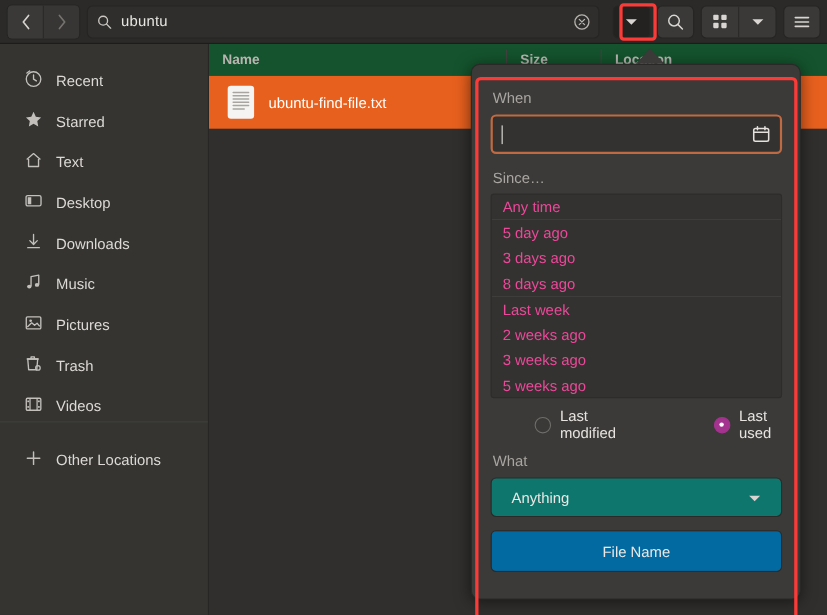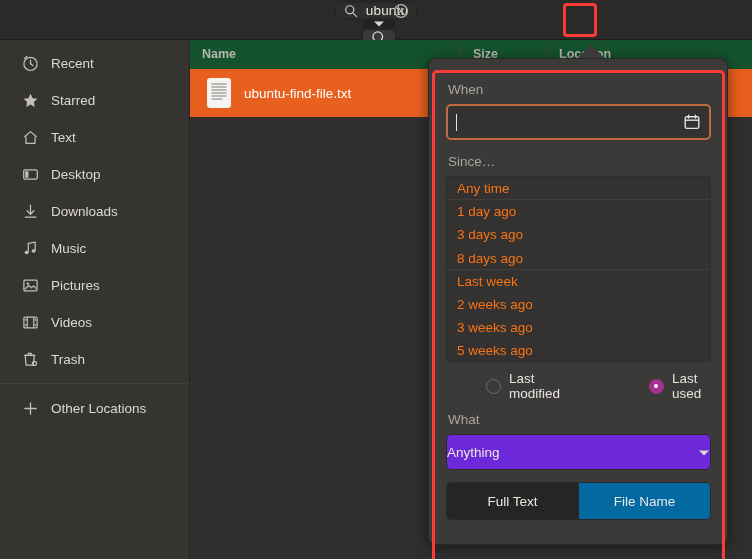--- a/index.html
+++ b/index.html
@@ -25,21 +25,20 @@
   .headerbar {
     position: absolute;
     left: 0; top: 0;
     width: 752px; height: 40px;
     background: #2b2a29;
     display: flex;
     align-items: center;
     box-sizing: border-box;
     padding: 0 6px;
     border-bottom: 1px solid #1d1c1b;
-    flex-direction: column;
   }
   .navgroup {
     display: flex;
     border-radius: 5px;
     overflow: hidden;
     border: 1px solid #262524;
     background: #3a3937;
     height: 30px;
   }
   .navbtn {
@@ -123,21 +122,21 @@
     position: absolute;
     left: 0; top: 40px;
     width: 190px; height: 519px;
     background: #353431;
     border-right: 1px solid #272624;
     box-sizing: border-box;
     padding-top: 4px;
   }
   .side-item {
     display: flex;
-    align-items: center;
+    align-items: flex-end;
     height: 36px;
     padding: 0 10px 0 14px;
     color: #dcd9d6;
     font-size: 13.5px;
     cursor: pointer;
     border-radius: 4px;
     margin: 1px 6px;
   }
   .side-item .ic {
     width: 20px; height: 20px;
@@ -259,21 +258,21 @@
     background: #333230;
     border-radius: 3px;
     height: 186px;
     overflow: hidden;
     box-sizing: border-box;
   }
   .lb-item {
     height: 23.2px;
     line-height: 23.2px;
     padding-left: 10px;
-    color: #f97316;
+    color: #ec4899;
     font-size: 13.5px;
     cursor: pointer;
     box-sizing: border-box;
   }
   .lb-item.sep-below { border-bottom: 1px solid #3e3d3b; }
 
   .radiorow {
     display: flex;
     align-items: center;
     margin-top: 14px;
@@ -307,27 +306,27 @@
     left: 4.5px; top: 4.5px;
     width: 4px; height: 4px;
     border-radius: 50%;
     background: #ffffff;
   }
   .radio-gap { width: 58px; }
 
   .what-label { margin-top: 16px; }
   .combobox {
     height: 36px;
-    background: #6d28d9;
+    background: #0f766e;
     border: 1px solid #2b2a29;
     border-radius: 5px;
     display: flex;
     align-items: center;
     justify-content: space-between;
-    padding: 0 0;
+    padding: 0 18px;
     box-sizing: border-box;
     color: #eae7e4;
     font-size: 13.5px;
     cursor: pointer;
   }
   .seg {
     margin-top: 12px;
     display: flex;
     border: 1px solid #2b2a29;
     border-radius: 5px;
@@ -490,40 +489,40 @@
           <circle cx="6.2" cy="7" r="1.3" fill="#c3c0bc"></circle>
           <path d="M3 13 L7.2 9 L10 11.4 L12.4 9.4 L15 12.4" fill="none" stroke="#c3c0bc" stroke-width="1.3" stroke-linejoin="round"></path>
         </svg>
       </span>
       <span>Pictures</span>
     </div>
 
     <div class="side-item">
       <span class="ic">
         <svg width="17" height="17" viewBox="0 0 18 18">
+          <path d="M3.4 4.6 H13 L12.1 15 H4.3 Z" fill="none" stroke="#c3c0bc" stroke-width="1.3" stroke-linejoin="round"></path>
+          <path d="M2.4 4.6 H14 M6.6 4.4 V2.6 H9.8 V4.4" fill="none" stroke="#c3c0bc" stroke-width="1.3" stroke-linejoin="round"></path>
+          <circle cx="13.2" cy="13.2" r="2.2" fill="none" stroke="#c3c0bc" stroke-width="1.2"></circle>
+        </svg>
+      </span>
+      <span>Trash</span>
+    </div>
+
+    <div class="side-item">
+      <span class="ic">
+        <svg width="17" height="17" viewBox="0 0 18 18">
           <rect x="2" y="3.2" width="14" height="11.6" rx="1.2" fill="none" stroke="#c3c0bc" stroke-width="1.3"></rect>
           <path d="M5.6 3.4 V14.6 M12.4 3.4 V14.6" stroke="#c3c0bc" stroke-width="1.2"></path>
           <rect x="3" y="5.4" width="1.8" height="1.6" fill="#c3c0bc"></rect>
           <rect x="3" y="10.8" width="1.8" height="1.6" fill="#c3c0bc"></rect>
           <rect x="13.2" y="5.4" width="1.8" height="1.6" fill="#c3c0bc"></rect>
           <rect x="13.2" y="10.8" width="1.8" height="1.6" fill="#c3c0bc"></rect>
         </svg>
       </span>
       <span>Videos</span>
-    </div>
-
-    <div class="side-item">
-      <span class="ic">
-        <svg width="17" height="17" viewBox="0 0 18 18">
-          <path d="M3.4 4.6 H13 L12.1 15 H4.3 Z" fill="none" stroke="#c3c0bc" stroke-width="1.3" stroke-linejoin="round"></path>
-          <path d="M2.4 4.6 H14 M6.6 4.4 V2.6 H9.8 V4.4" fill="none" stroke="#c3c0bc" stroke-width="1.3" stroke-linejoin="round"></path>
-          <circle cx="13.2" cy="13.2" r="2.2" fill="none" stroke="#c3c0bc" stroke-width="1.2"></circle>
-        </svg>
-      </span>
-      <span>Trash</span>
     </div>
 
     <div class="side-sep"></div>
 
     <div class="side-item">
       <span class="ic">
         <svg width="17" height="17" viewBox="0 0 18 18">
           <path d="M9 3 V15 M3 9 H15" stroke="#c3c0bc" stroke-width="1.4" stroke-linecap="round"></path>
         </svg>
       </span>
@@ -568,21 +567,21 @@
           <path d="M2.4 7.2 H15.6" stroke="#e4e1de" stroke-width="1.4"></path>
           <path d="M5.6 2.2 V5 M12.4 2.2 V5" stroke="#e4e1de" stroke-width="1.4" stroke-linecap="round"></path>
         </svg>
       </span>
     </div>
 
     <div class="pop-label since-label">Since…</div>
 
     <div class="listbox">
       <div class="lb-item sep-below">Any time</div>
-      <div class="lb-item">1 day ago</div>
+      <div class="lb-item">5 day ago</div>
       <div class="lb-item">3 days ago</div>
       <div class="lb-item sep-below">8 days ago</div>
       <div class="lb-item">Last week</div>
       <div class="lb-item">2 weeks ago</div>
       <div class="lb-item">3 weeks ago</div>
       <div class="lb-item sep-below">5 weeks ago</div>
 
     </div>
 
     <div class="radiorow">
@@ -602,18 +601,17 @@
     <div class="combobox">
       <span>Anything</span>
       <span>
         <svg width="12" height="8" viewBox="0 0 12 8">
           <path d="M1 1.6 L6 6.6 L11 1.6 Z" fill="#d8d5d2"></path>
         </svg>
       </span>
     </div>
 
     <div class="seg">
-      <div class="active">Full Text</div>
       <div>File Name</div>
     </div>
   </div>
 
 </div>
 
 </body></html>

